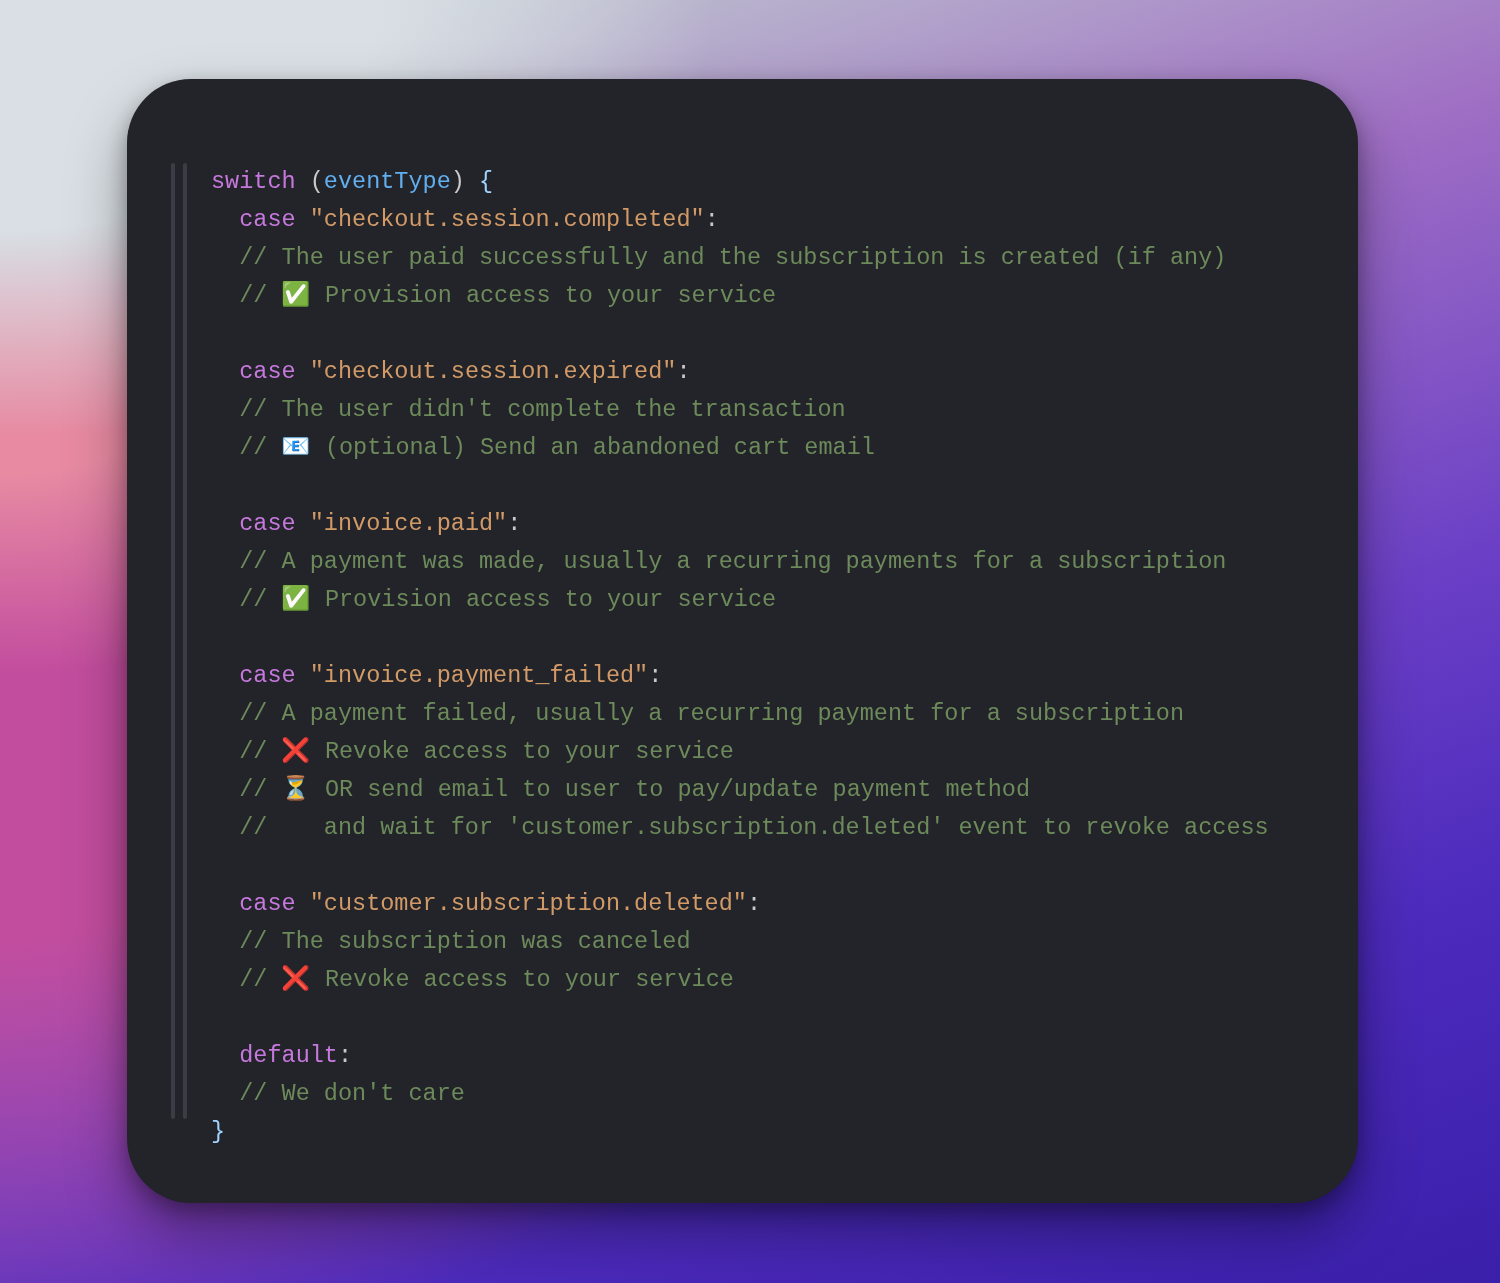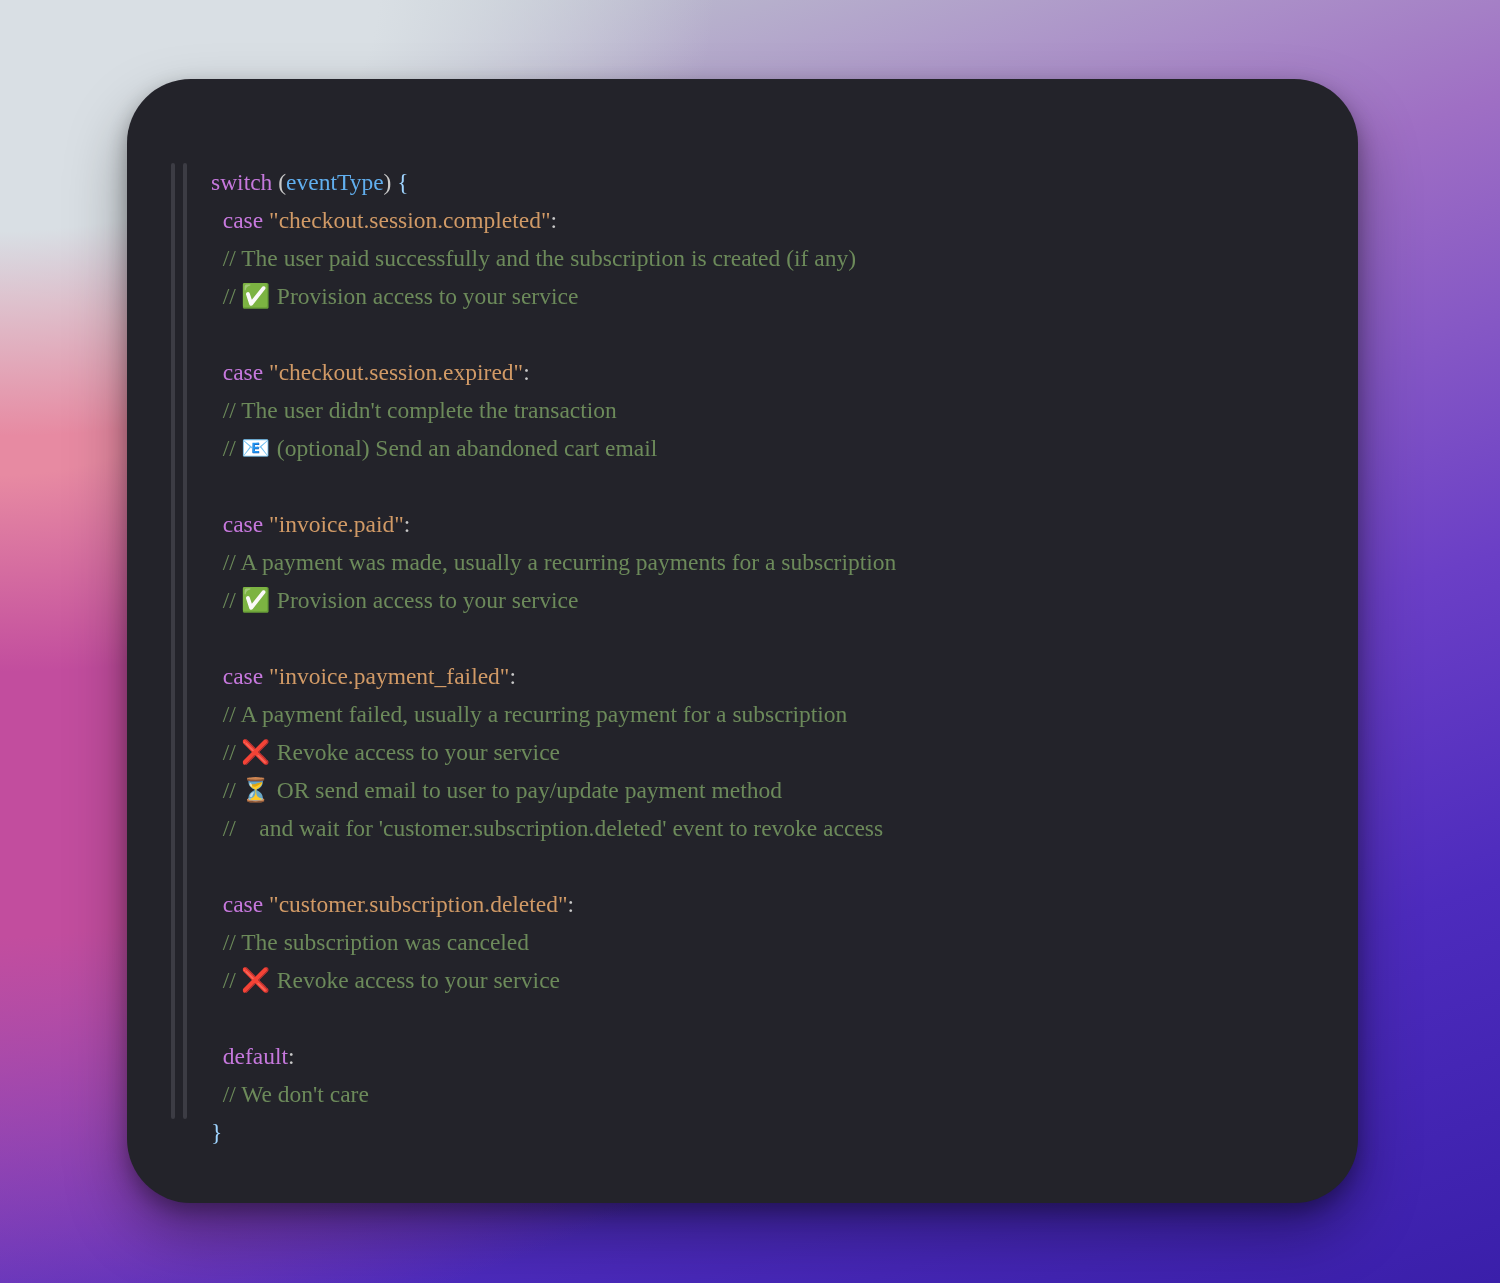--- a/index.html
+++ b/index.html
@@ -53,21 +53,21 @@
     margin-left: 8px;
   }
 
   pre.code {
     margin: 0;
     padding: 0;
     font-size: 23.5px;
     line-height: 38px;
     color: #d6d6d6;
     white-space: pre;
-    font-family: Liberation Serif, serif;
+    font-family: Liberation Mono, monospace;
   }
 
   .kw   { color: #c678dd; }          
   .var  { color: #61afef; }          
   .str  { color: #d19a66; }          
   .pun  { color: #c9c9c9; }          
   .brace{ color: #9fd4ff; }          
   .cmt  { color: #6c8a5a; }          
 </style>
 </head>

